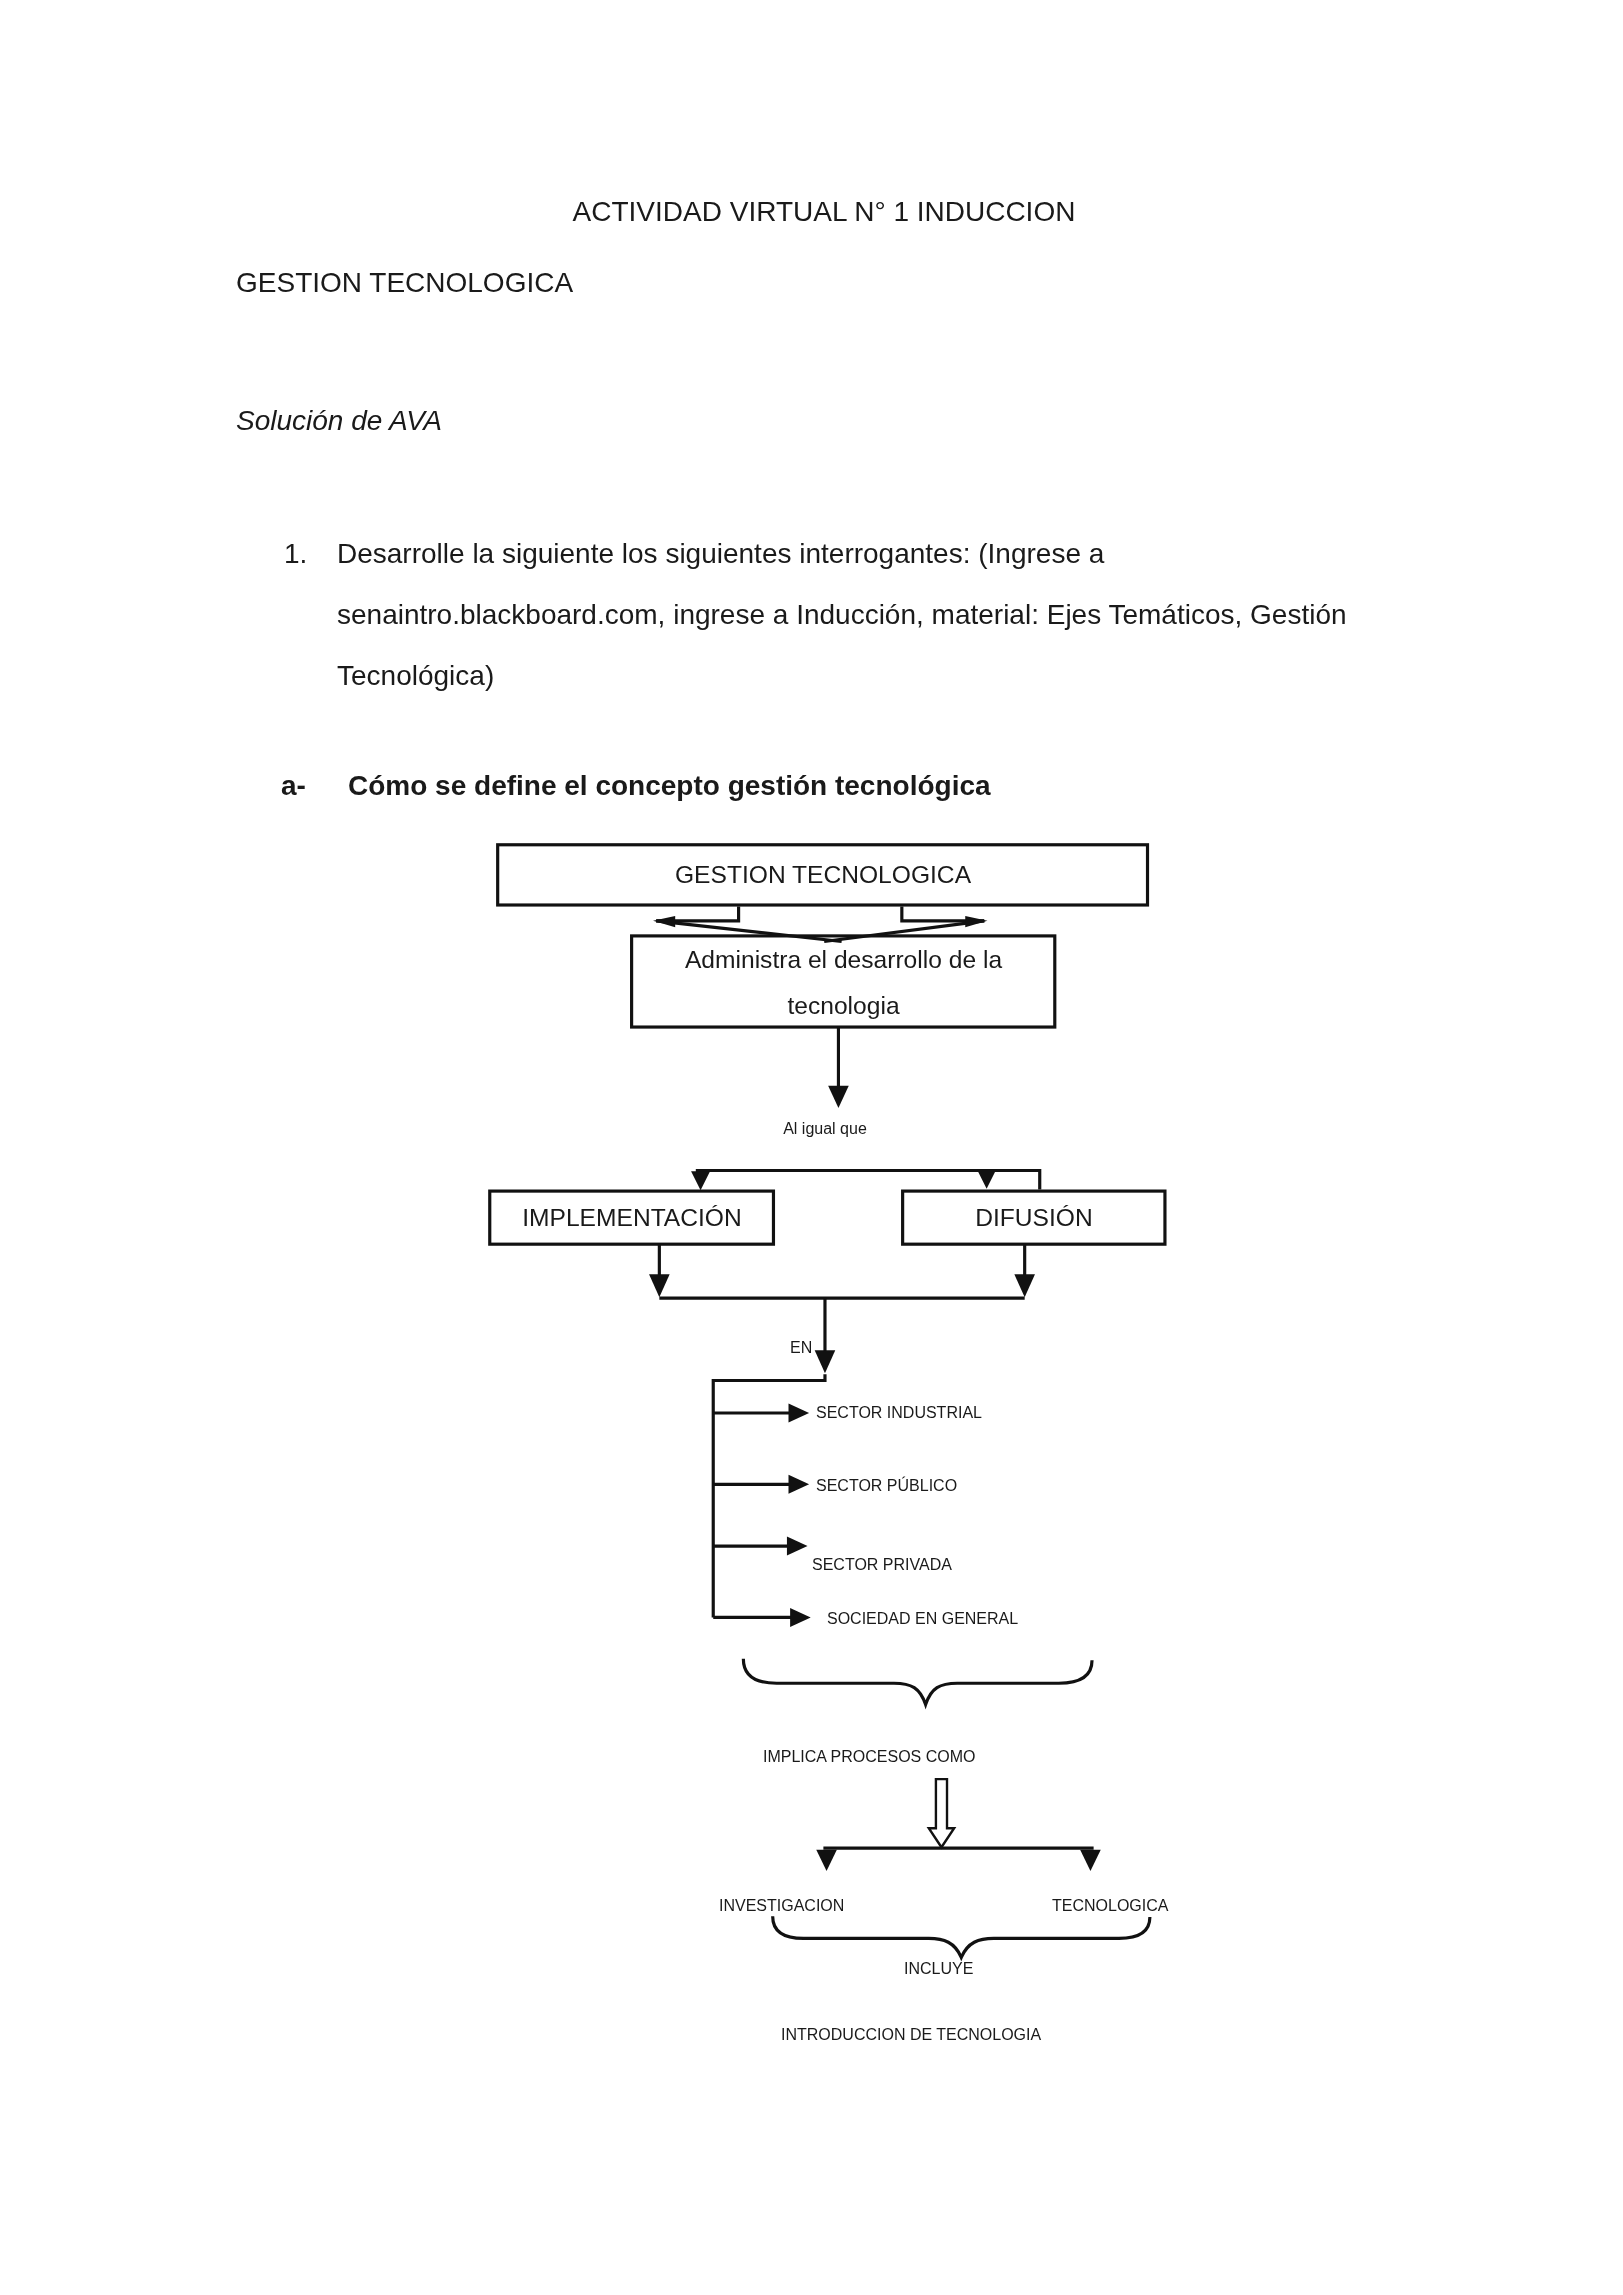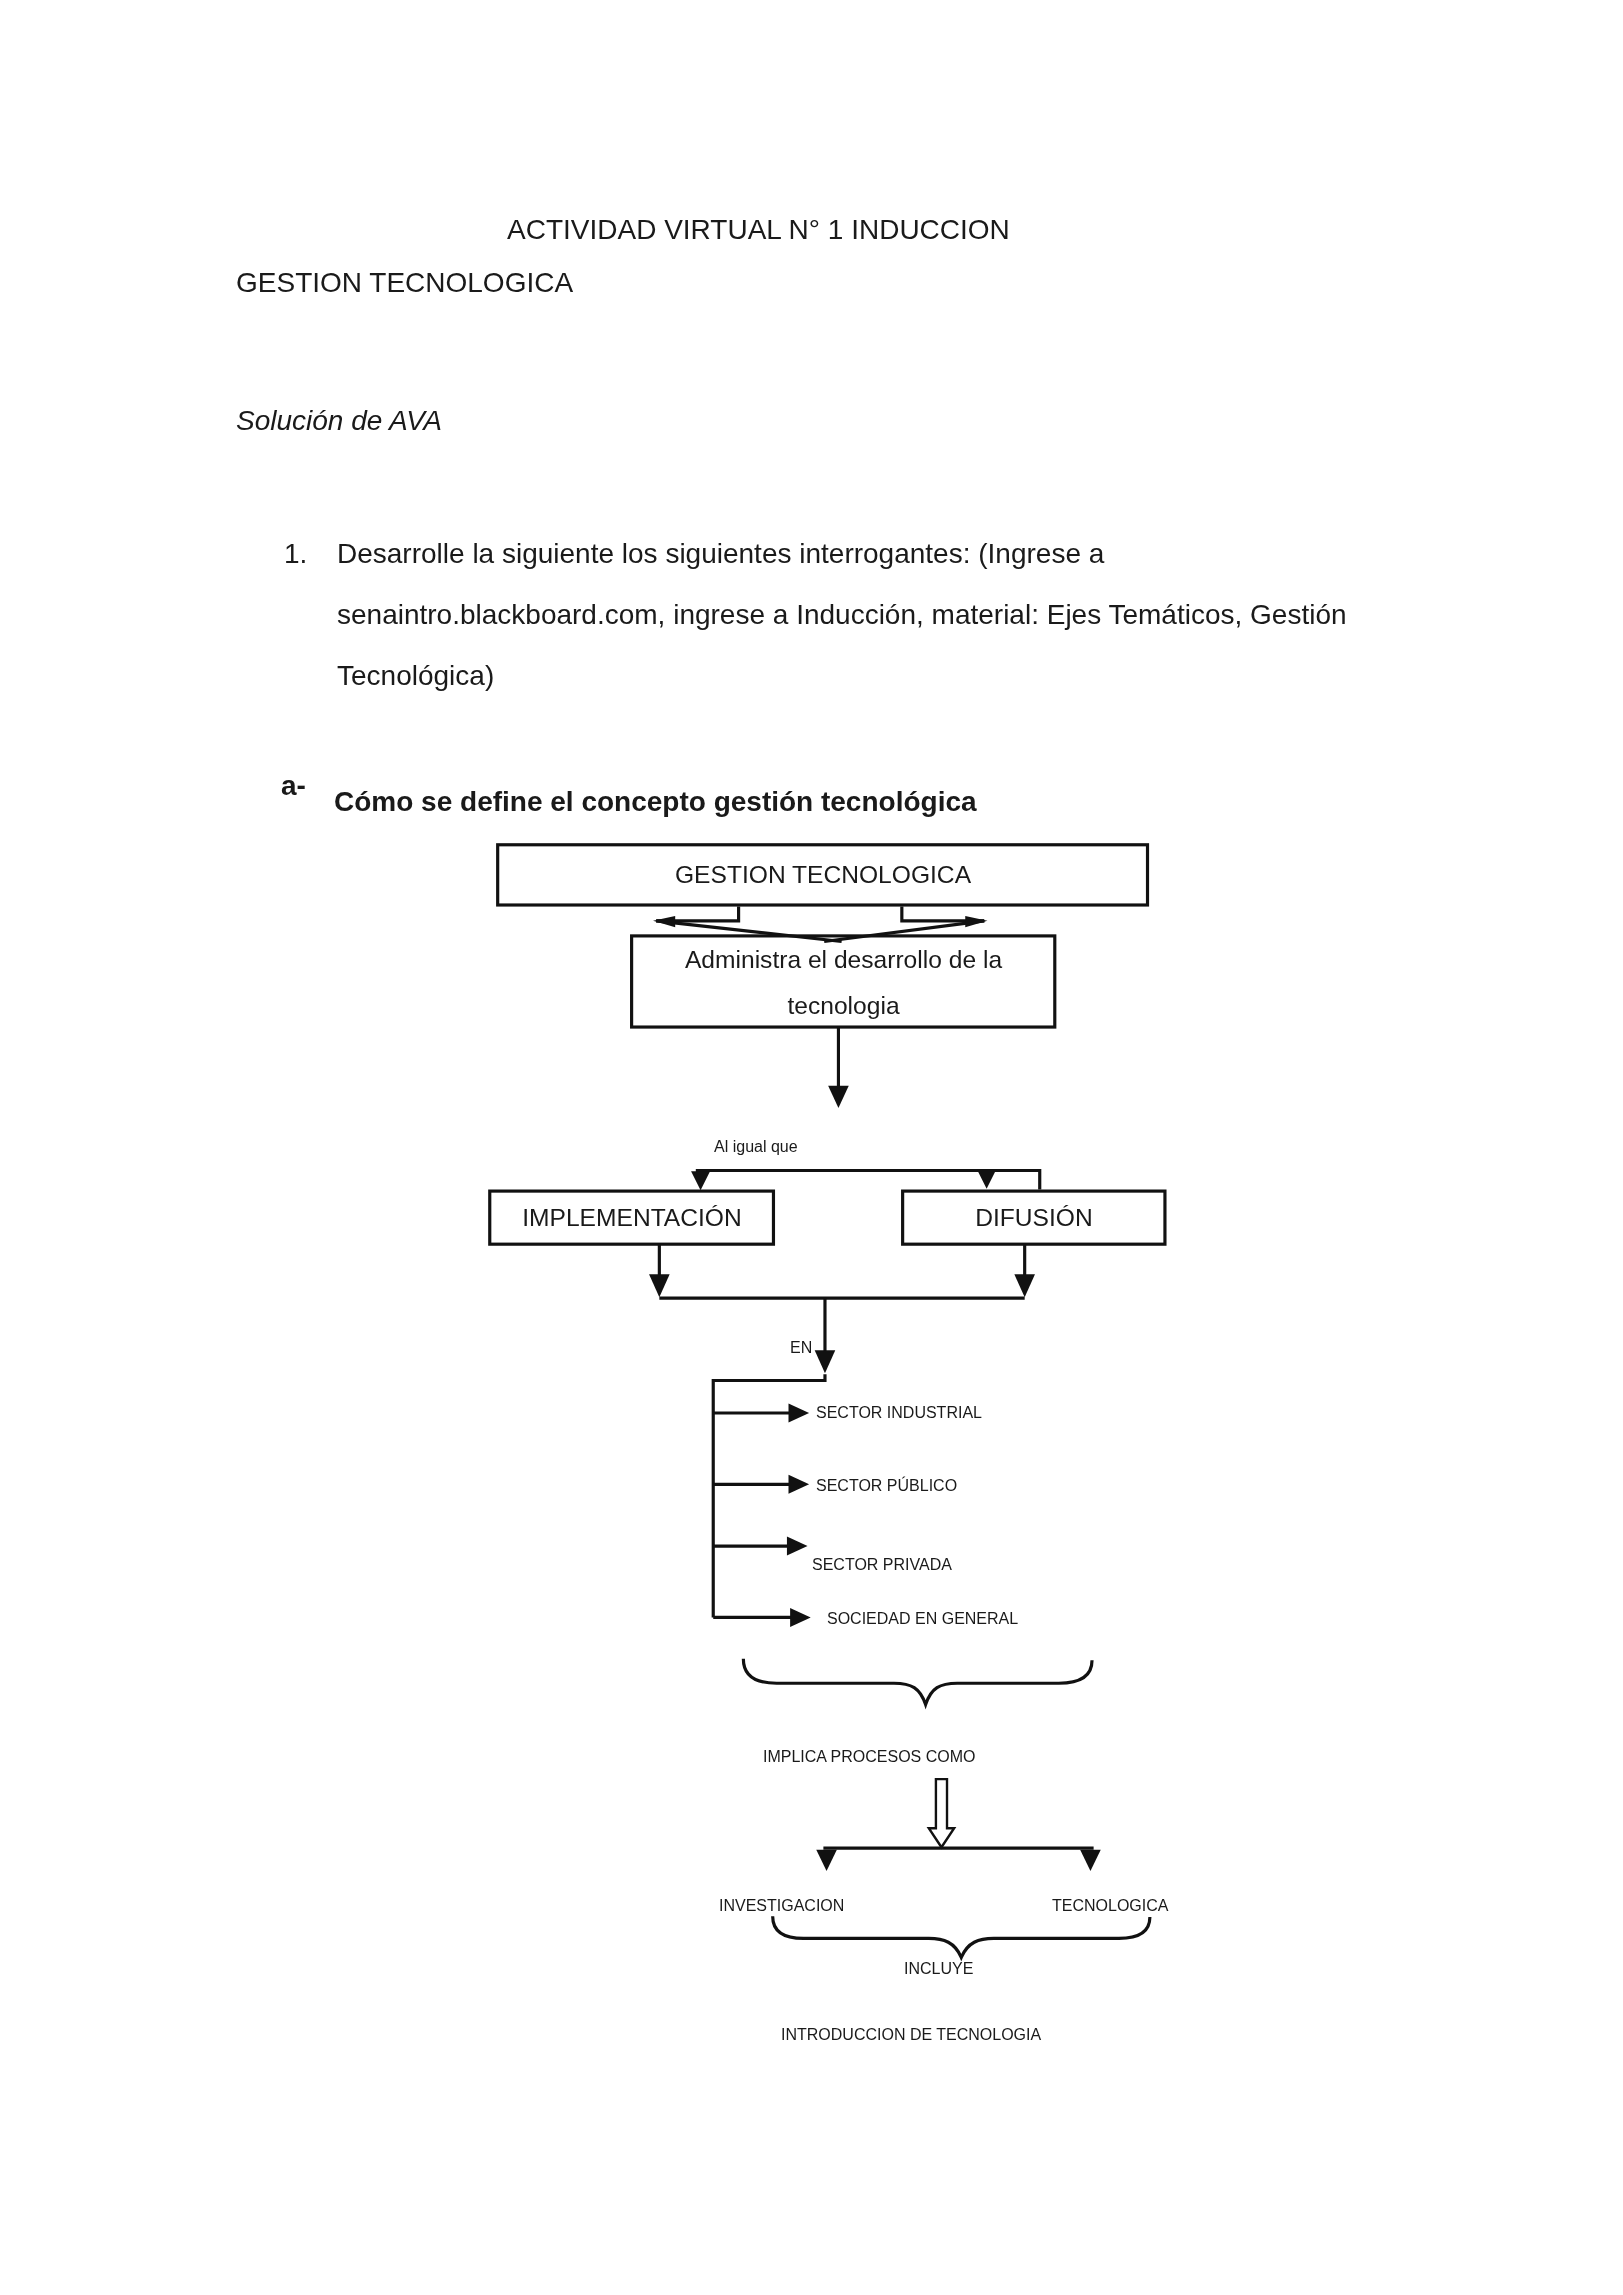--- a/index.html
+++ b/index.html
@@ -17,21 +17,21 @@
   .fc-label{font-size:16px;line-height:30px;}
   .box-label{
     position:absolute;display:flex;align-items:center;justify-content:center;
     text-align:center;font-size:24.6px;
   }
   .def-box-label{
     position:absolute;text-align:center;font-size:24.6px;line-height:46px;
     overflow:hidden;padding-top:1px;box-sizing:border-box;
   }
   svg{position:absolute;left:0;top:0;}
-  .centered{margin-top:18px;}
+  .centered{text-align:center;}
 </style>
 </head>
 <body>
 
 <div class="page">
 
   <svg width="1623" height="2295" viewBox="0 0 2048 2896" fill="none" stroke="#111111" stroke-width="4">
 
     <rect x="628" y="1066" width="820" height="76"></rect>
 
@@ -91,21 +91,21 @@
   <div class="abs doc-text" style="left:236px;top:266px;">GESTION TECNOLOGICA</div>
 
   <div class="abs doc-text" style="left:236px;top:404px;font-style:italic;">Solución de AVA</div>
 
   <div class="abs doc-text" style="left:284px;top:537px;">1.</div>
   <div class="abs doc-text" style="left:337px;top:598px;">senaintro.blackboard.com, ingrese a Inducción, material: Ejes Temáticos, Gestión</div>
   <div class="abs doc-text" style="left:337px;top:537px;">Desarrolle la siguiente los siguientes interrogantes: (Ingrese a</div>
   <div class="abs doc-text" style="left:337px;top:659px;">Tecnológica)</div>
 
   <div class="abs doc-text bold" style="left:281px;top:769px;">a-</div>
-  <div class="abs doc-text bold" style="left:334px;top:769px;margin-top:16px;">Cómo se define el concepto gestión tecnológica</div>
+  <div class="abs doc-text bold" style="left:348px;top:769px;">Cómo se define el concepto gestión tecnológica</div>
 
   <div class="box-label" style="left:498px;top:845px;width:650px;height:60px;">GESTION TECNOLOGICA</div>
 
   <div class="def-box-label" style="left:632px;top:936px;width:423px;height:91px;">
     <div>Administra el desarrollo de la</div>
     <div>tecnologia</div>
   </div>
 
   <div class="abs fc-label centered" style="left:714px;top:1114px;width:222px;">Al igual que</div>
 

